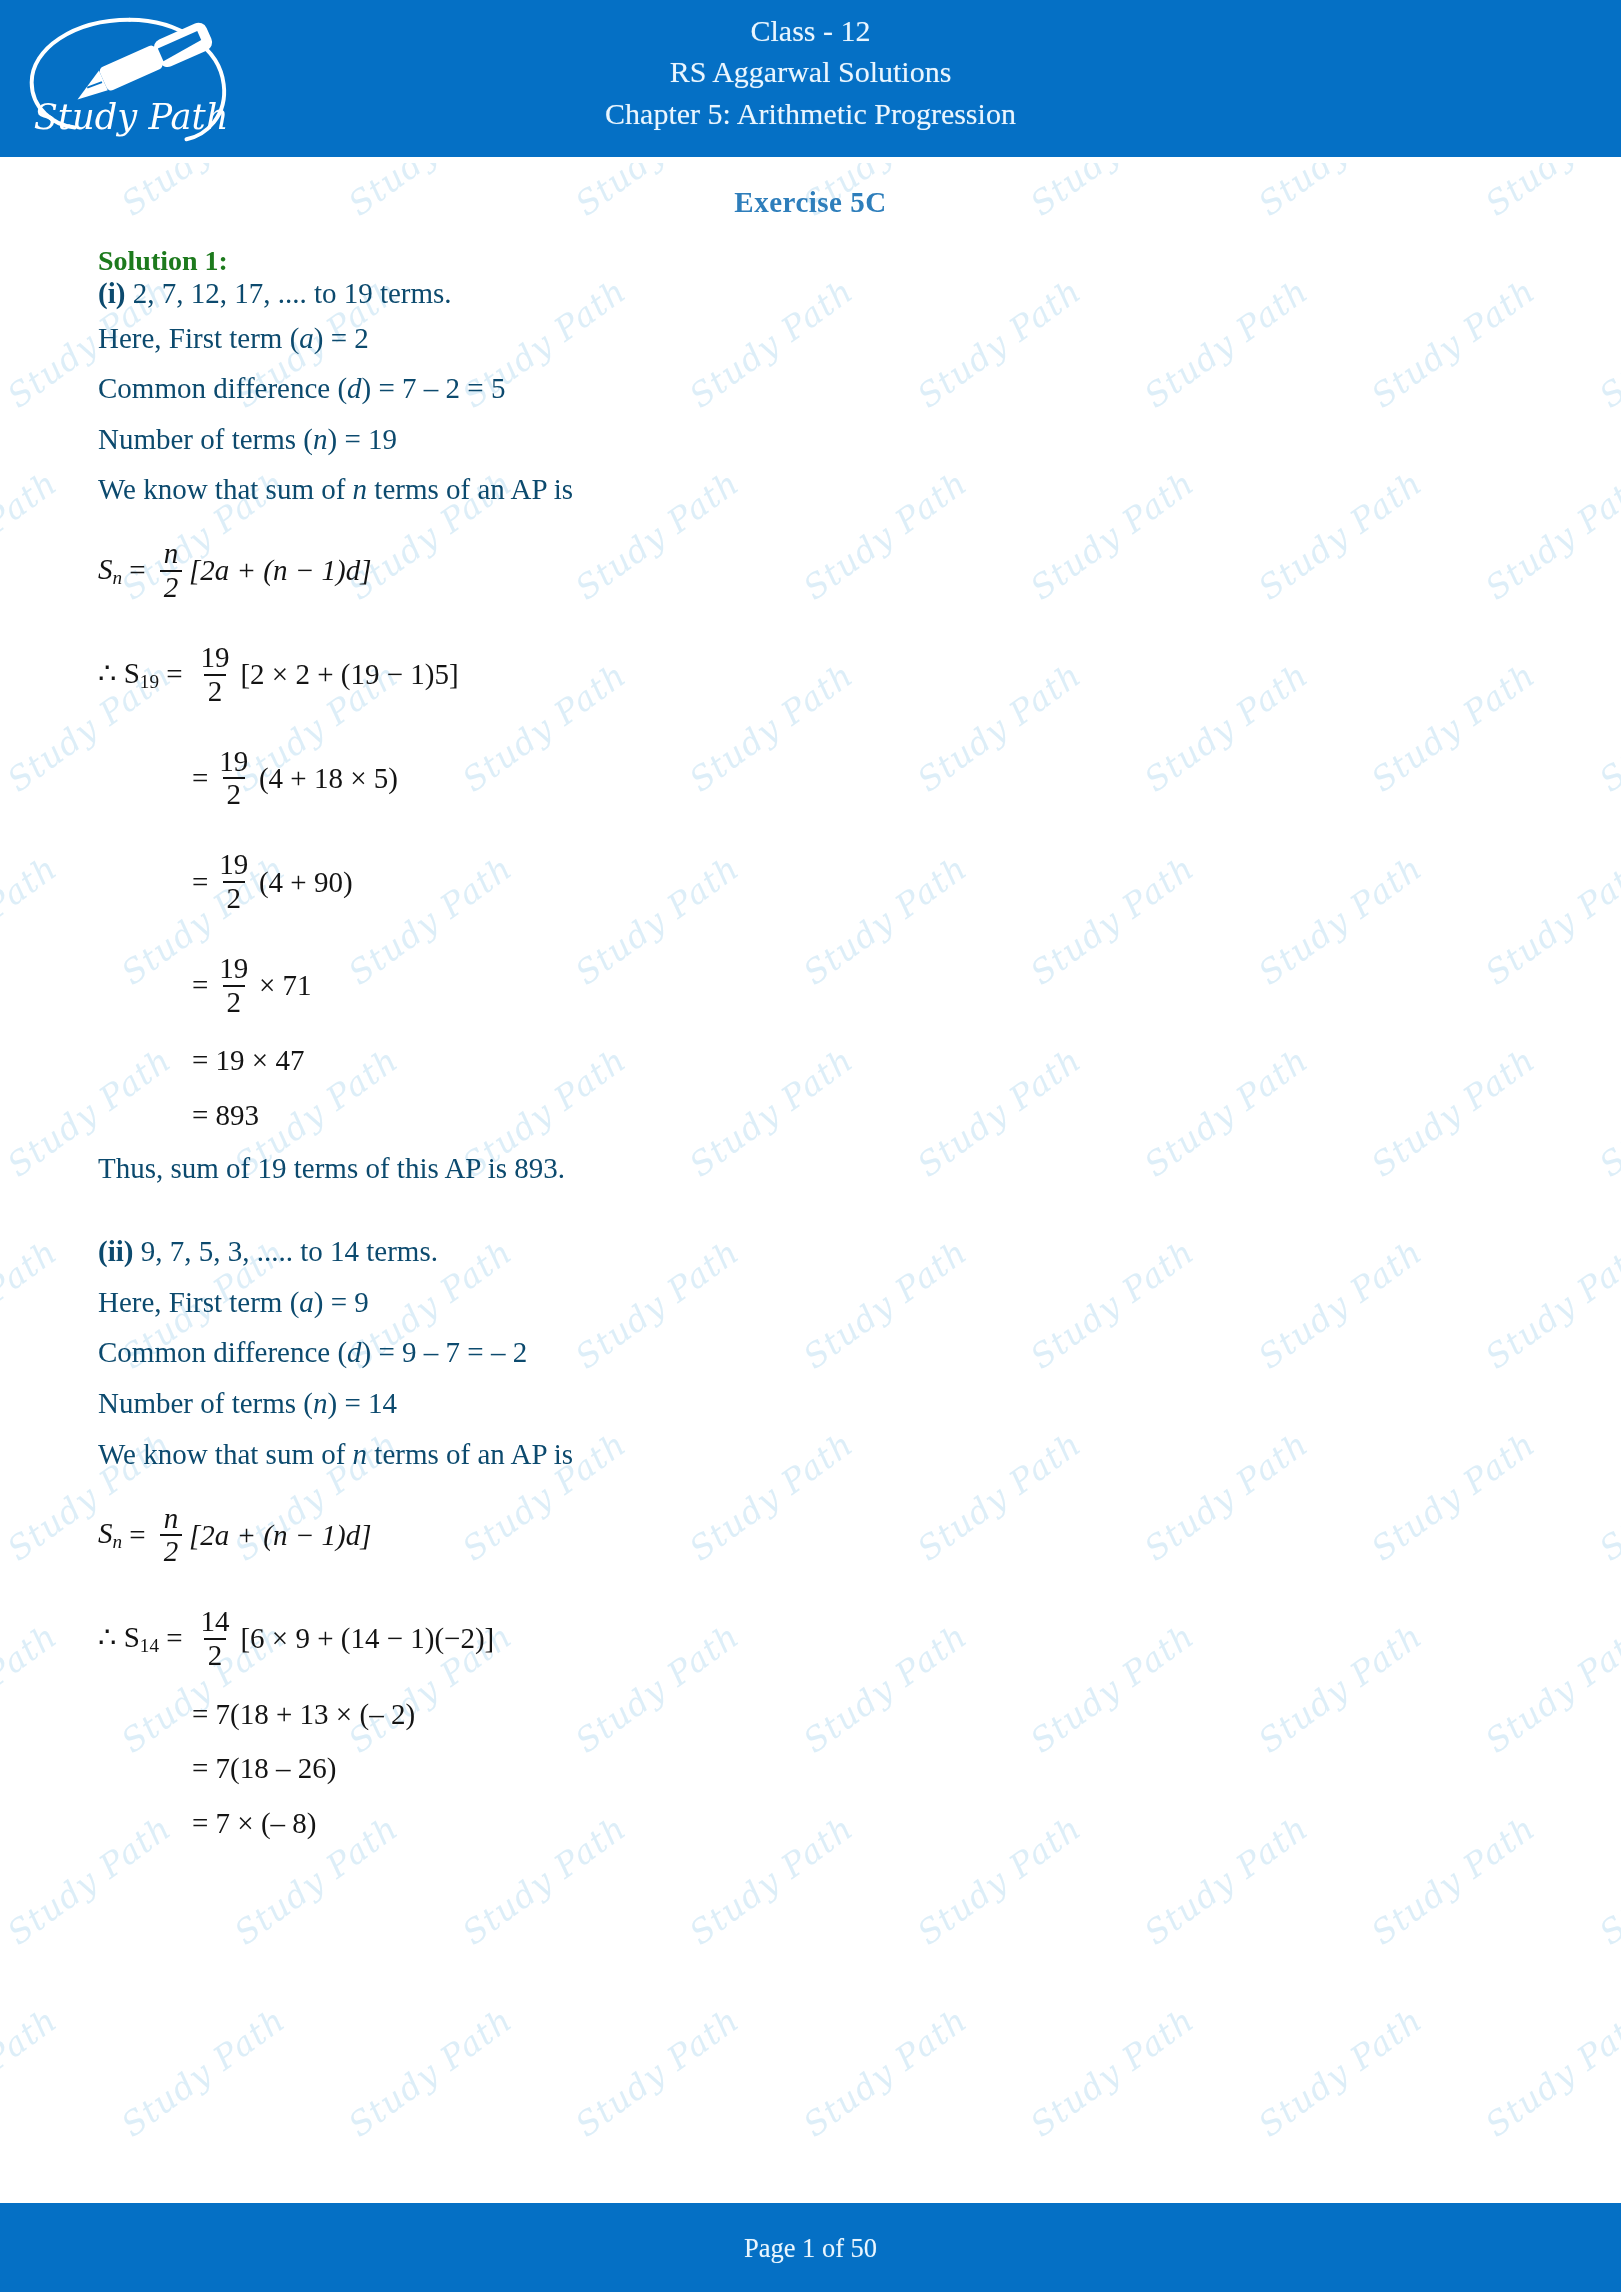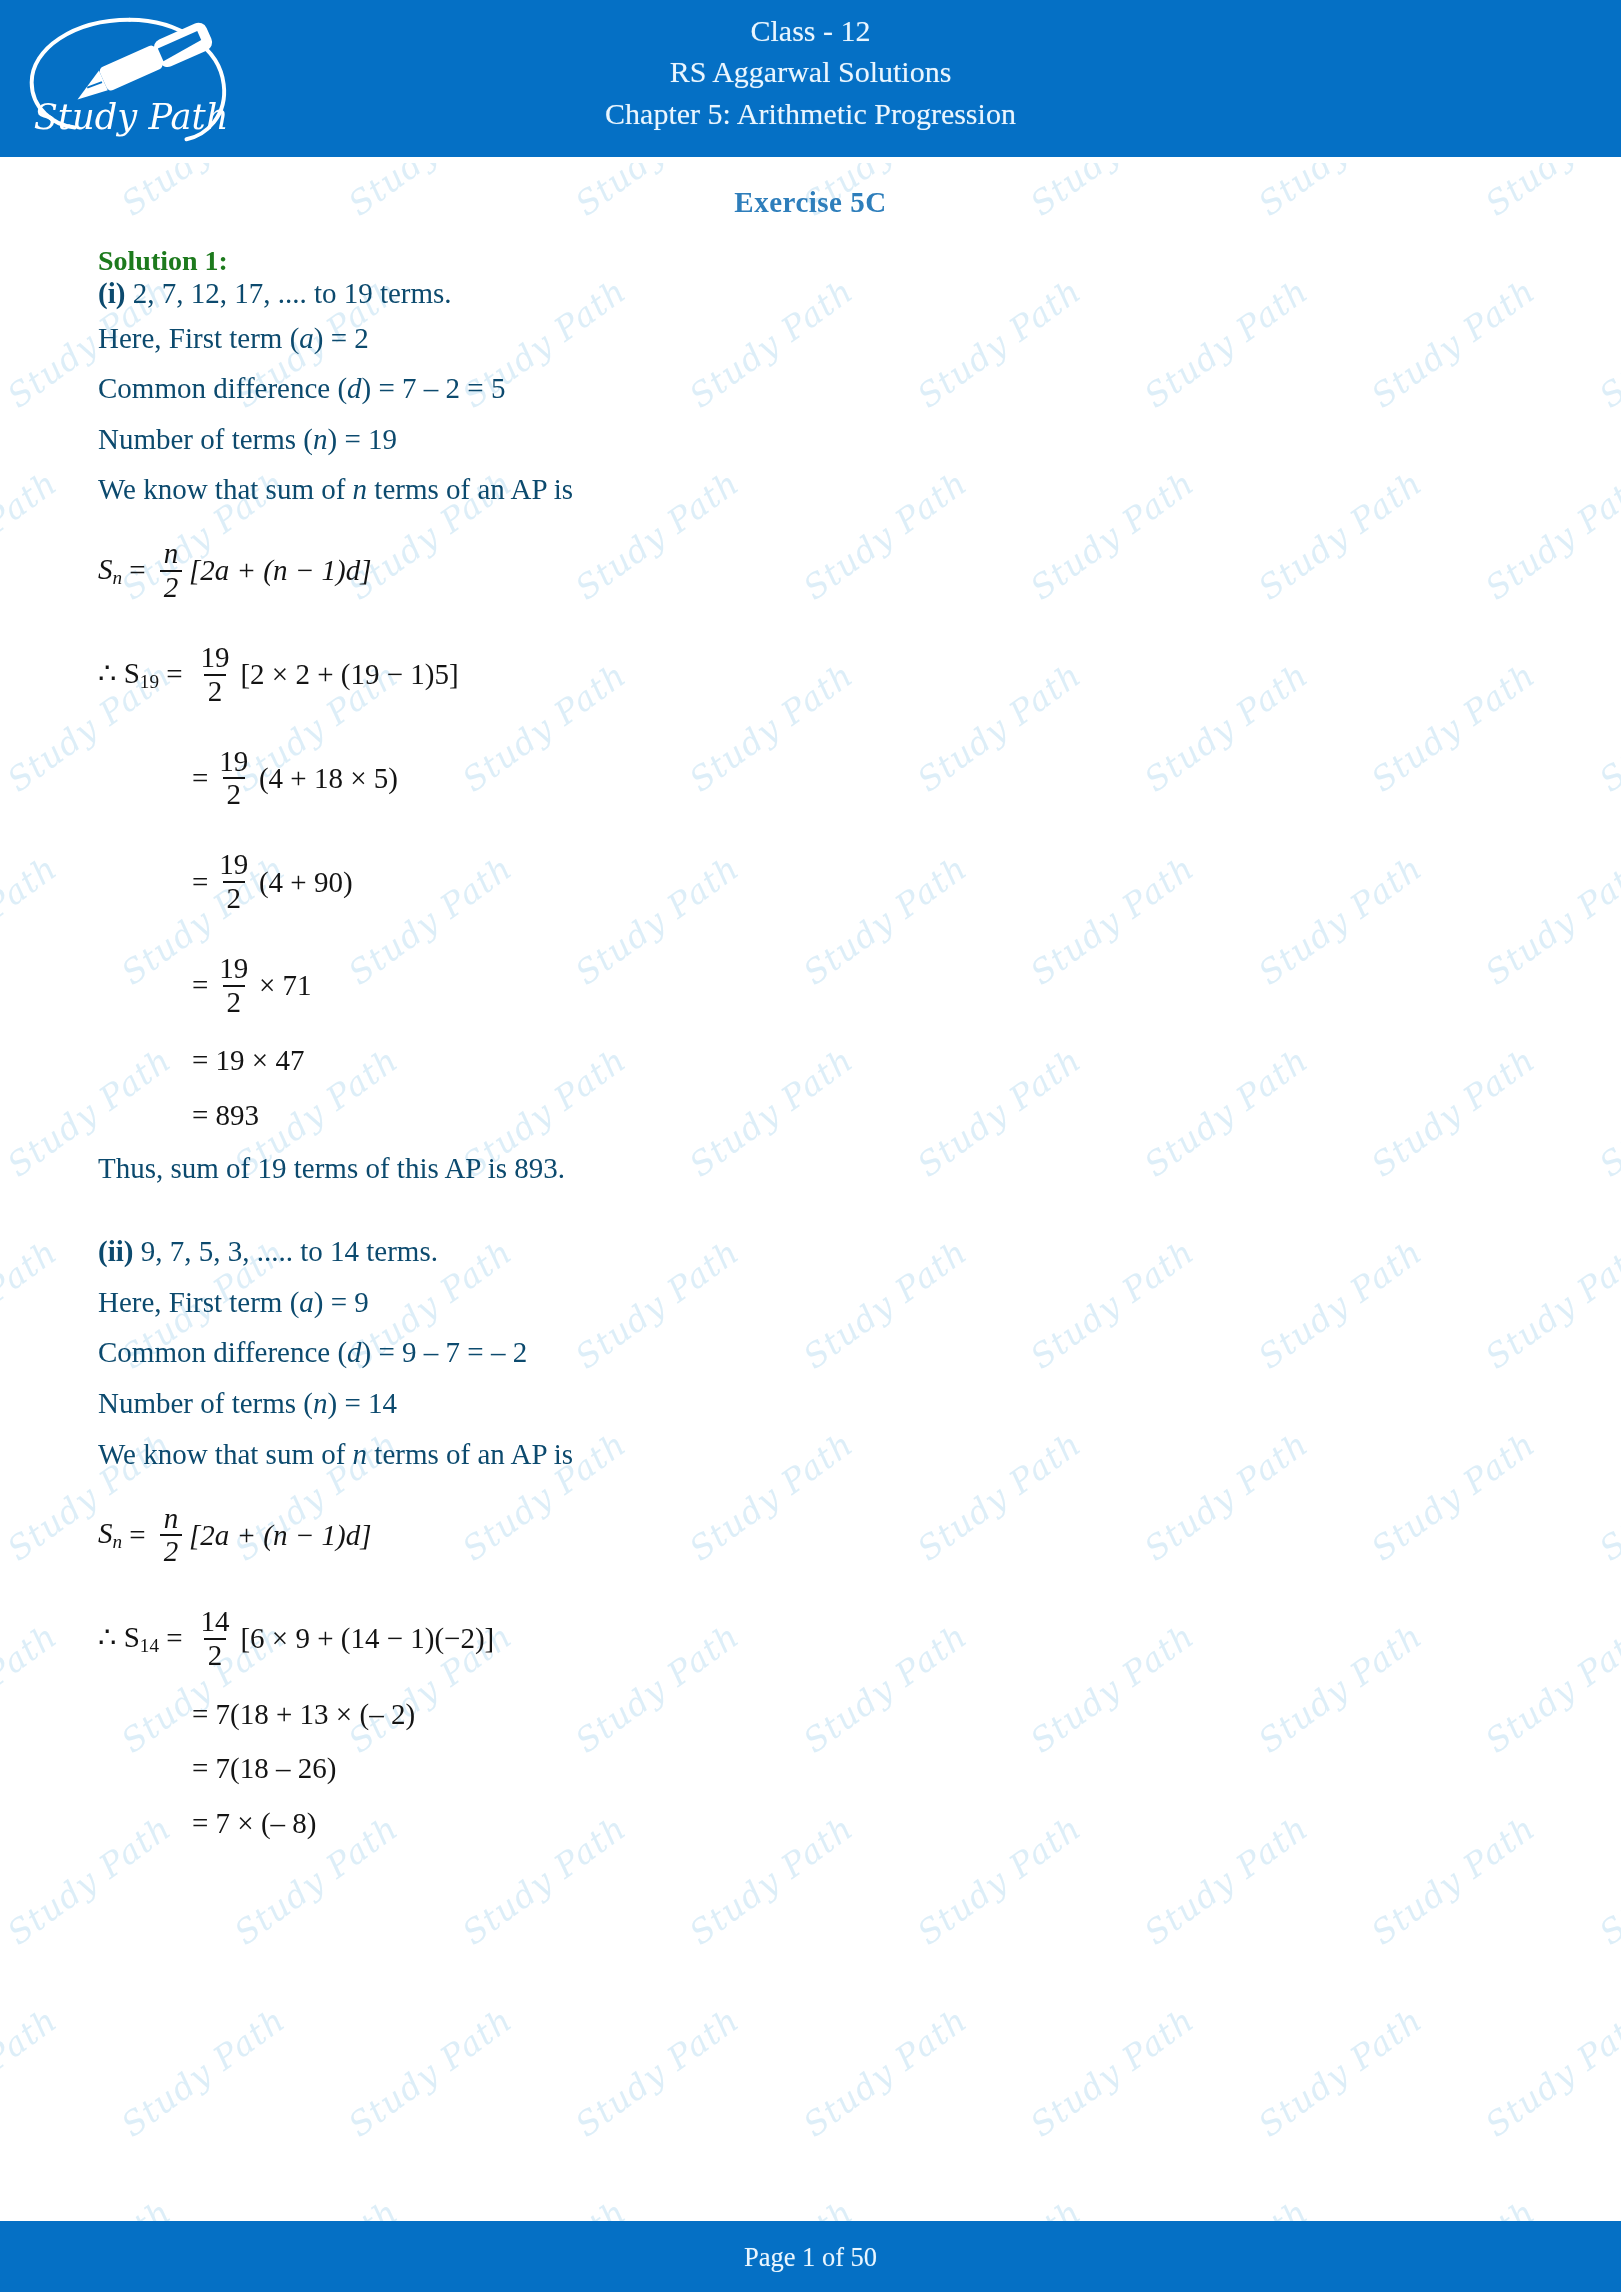--- a/index.html
+++ b/index.html
@@ -167,21 +167,21 @@
     white-space: nowrap;
   }
 
   
   .footer {
     position: absolute;
     left: 0;
     bottom: 0;
     z-index: 5;
     width: 1621px;
-    height: 72px;
+    height: 90px;
     background: #0570c5;
     display: flex;
     align-items: center;
     justify-content: center;
   }
   .footer-text {
     color: #eaf6ff;
     font-family: "Liberation Serif", serif;
     font-size: 26.5px;
     text-shadow: 0 0 1px rgba(255,255,255,0.35);

